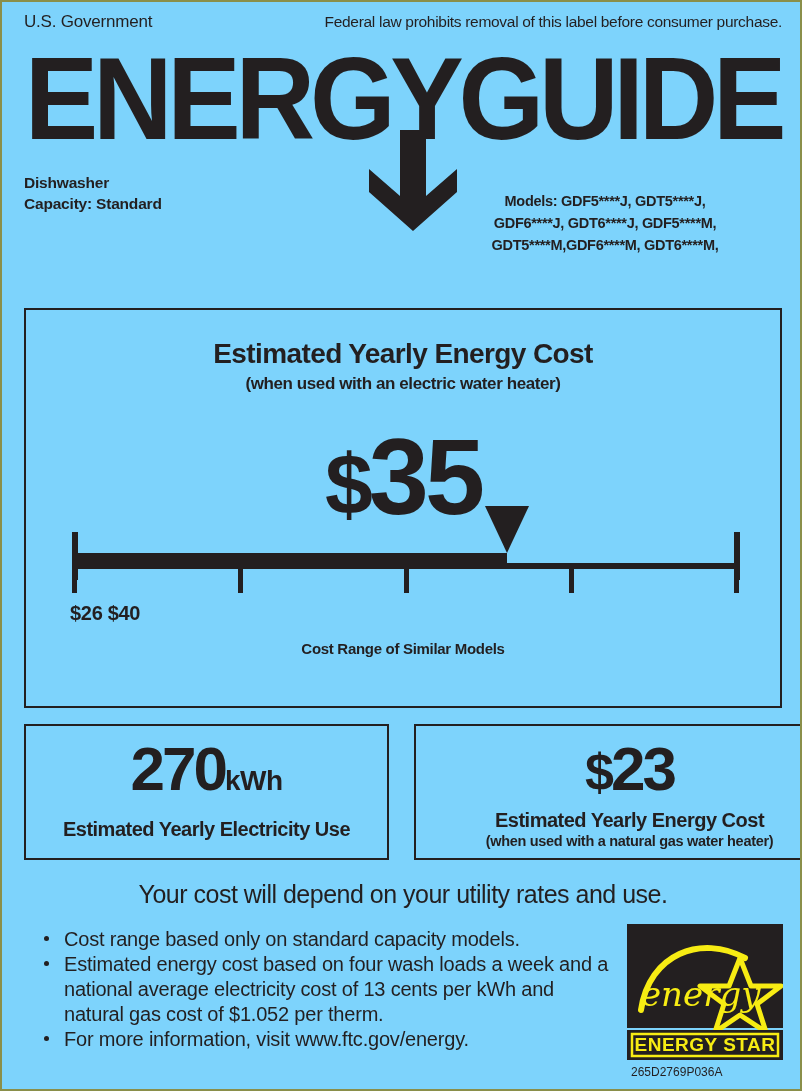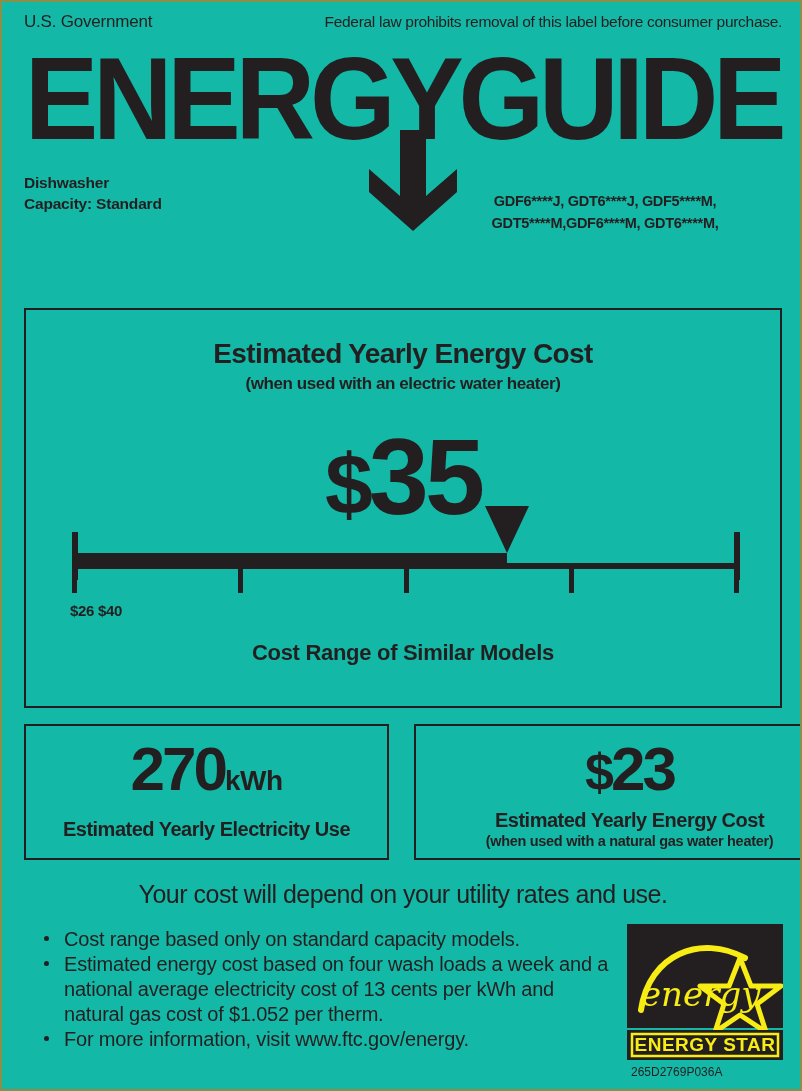--- a/index.html
+++ b/index.html
@@ -5,21 +5,21 @@
 <style>
   html, body {
     margin: 0;
     padding: 0;
     background: #ffffff;
   }
   #label {
     position: relative;
     width: 802px;
     height: 1091px;
-    background: #14b8a6;
+    background: #7dd3fc;
     box-sizing: border-box;
     border: 2px solid #8a8f4a;
     overflow: hidden;
     font-family: "Liberation Sans", sans-serif;
     color: #231f20;
   }
 
   
   .hdr {
     position: absolute;
@@ -143,32 +143,32 @@
     left: 0;
     top: 0;
     width: 100%;
     height: 100%;
     pointer-events: none;
   }
   .range-label {
     position: absolute;
     left: 44px;
     top: 292px;
+    font-size: 20px;
+    font-weight: bold;
+    letter-spacing: -0.3px;
+    white-space: nowrap;
+  }
+  .range-caption {
+    position: absolute;
+    top: 330px;
+    left: 0;
+    width: 100%;
+    text-align: center;
     font-size: 15px;
-    font-weight: bold;
-    letter-spacing: -0.3px;
-    white-space: nowrap;
-  }
-  .range-caption {
-    position: absolute;
-    top: 330px;
-    left: 0;
-    width: 100%;
-    text-align: center;
-    font-size: 22px;
     font-weight: bold;
     letter-spacing: -0.3px;
   }
 
   
   .box2 {
     position: absolute;
     top: 722px;
     border: 2px solid #231f20;
     box-sizing: border-box;
@@ -269,20 +269,21 @@
   <svg class="y-arrow" viewBox="0 0 92 102">
     <polygon points="33,0 59,0 59,66 90,39 90,62 46,101 2,62 2,39 33,66" fill="#231f20"></polygon>
   </svg>
 
   <div class="product">
     <div>Dishwasher</div>
     <div>Capacity: Standard</div>
   </div>
 
   <div class="models">
+    <div>Models: GDF5****J, GDT5****J,</div>
     <div>GDF6****J, GDT6****J, GDF5****M,</div>
     <div>GDT5****M,GDF6****M, GDT6****M,</div>
   </div>
 
   <div class="main-box">
     <div class="main-title">Estimated Yearly Energy Cost</div>
     <div class="main-sub">(when used with an electric water heater)</div>
 
     <div class="big-price"><span class="dollar">$</span><span>35</span></div>
 

